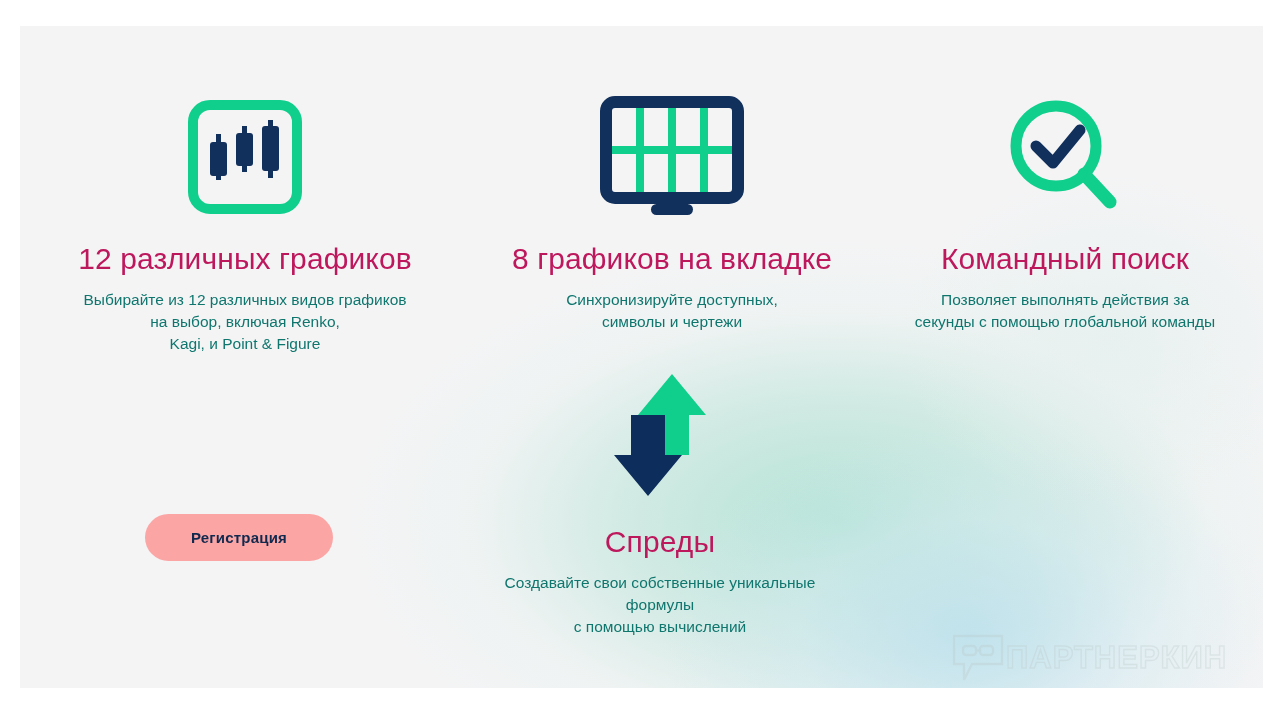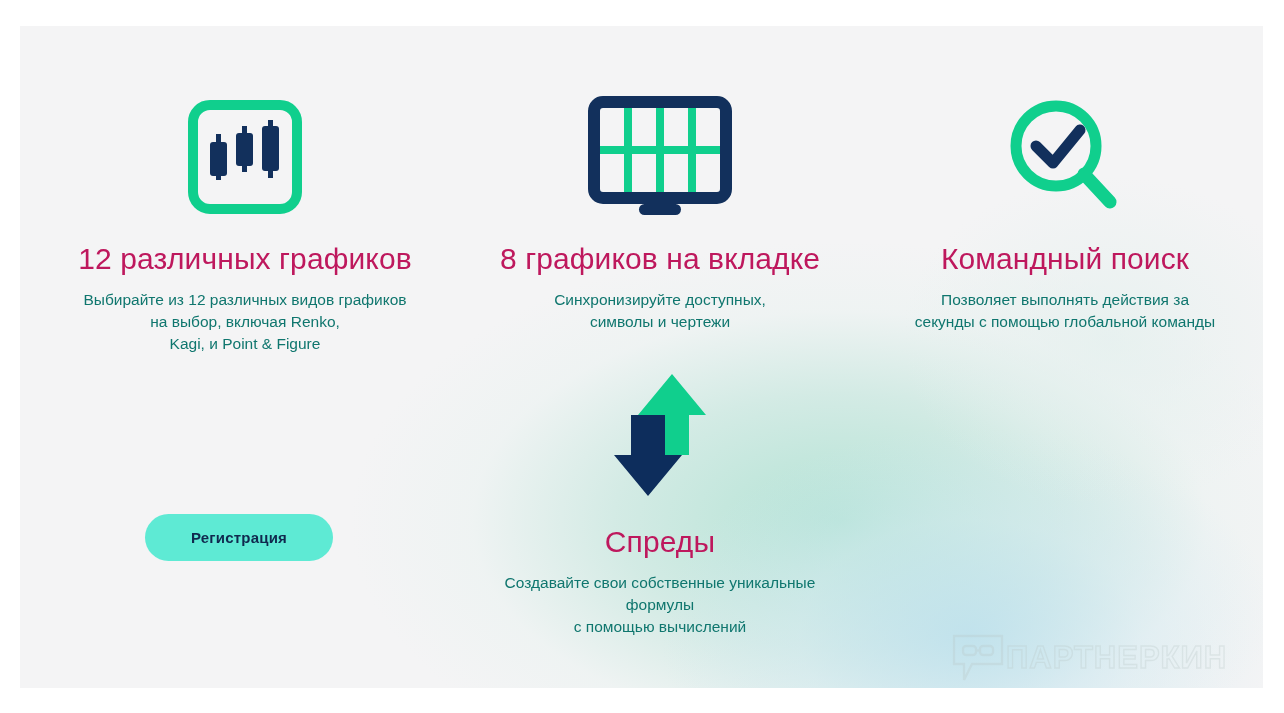--- a/index.html
+++ b/index.html
@@ -48,31 +48,31 @@
     color:#0f766e;
     font-size:15.5px;
     line-height:22px;
     margin-top:13px;
     white-space:pre-line;
     font-weight:400;
   }
 
   
   #card-charts{left:30px;top:60px;width:390px;}
-  #card-tabs{left:440px;top:60px;width:400px;}
+  #card-tabs{left:452px;top:60px;width:400px;}
   #card-search{left:845px;top:60px;width:400px;}
   #card-spreads{left:440px;top:343px;width:400px;}
   #card-timeframes{left:845px;top:343px;width:400px;}
 
   
   .cta{
     position:absolute;left:125px;top:488px;
     width:188px;height:47px;border:0;
     border-radius:24px;
-    background:#5eead4;
+    background:#fca5a5;
     color:#10294e;
     font-family:"Liberation Sans","DejaVu Sans",sans-serif;
     font-size:15px;font-weight:700;
     cursor:pointer;
     letter-spacing:.2px;
   }
 
   
   .watermark{
     position:absolute;left:930px;top:604px;

